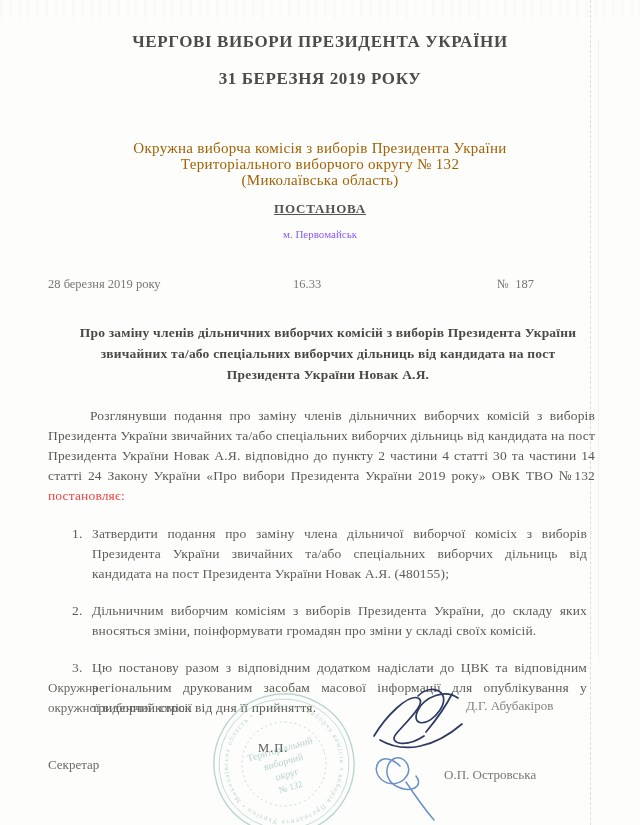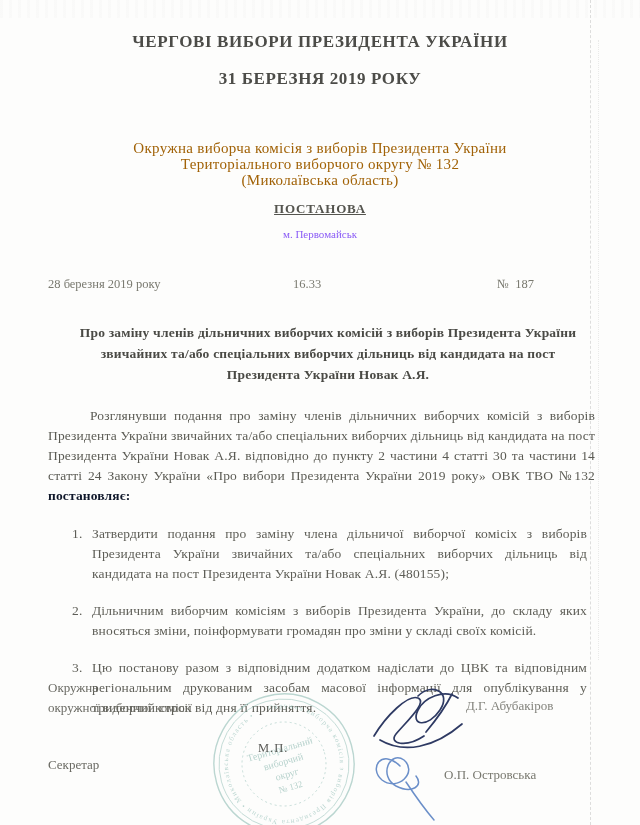--- a/index.html
+++ b/index.html
@@ -52,21 +52,21 @@
     text-align:center;font-weight:bold;color:#4a4a45;
     font-size:13.5px;line-height:21px;letter-spacing:.2px;
   }
 
   .bodytext{
     position:absolute;top:406px;left:48px;right:45px;
     color:#5b5b54;font-size:13.5px;line-height:20px;
     text-align:justify;letter-spacing:.15px;
   }
   .bodytext p{margin:0 0 11px 0;text-indent:42px;}
-  .bodytext .resolve{font-weight:bold;color:#0f172a;}
+  .bodytext .resolve{font-weight:normal;color:#ef4444;}
   ol.resolutions{margin:18px 8px 0 0;padding:0 0 0 38px;}
   ol.resolutions li{
     margin-bottom:17px;padding-left:6px;
     text-align:justify;color:#5e5e57;
   }
 
   .sign-block{position:absolute;top:0;left:0;right:0;height:100%;font-size:13px;color:#6a6a63;}
   .head-role1{position:absolute;top:680px;left:48px;}
   .head-role2{position:absolute;top:700px;left:48px;}
   .head-name{position:absolute;top:698px;left:466px;color:#83837c;}

